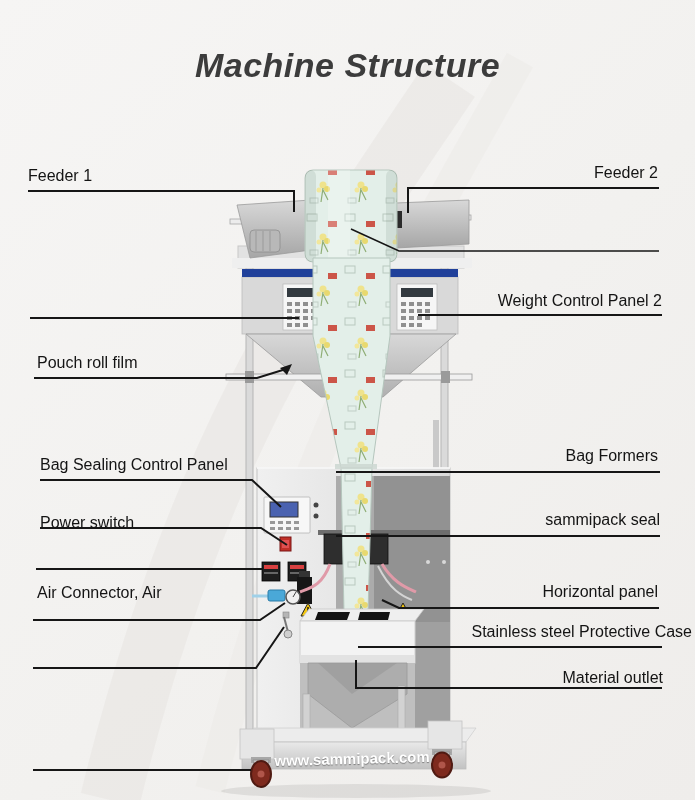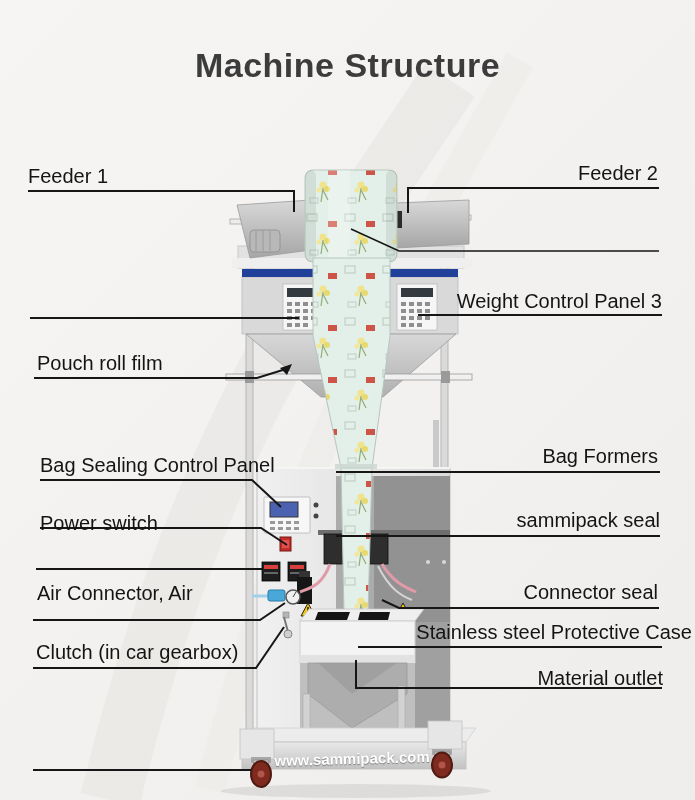--- a/index.html
+++ b/index.html
@@ -7,23 +7,24 @@
     position:relative;
     width:695px;height:800px;
     background:linear-gradient(135deg,#f6f5f4 0%,#f2f1ef 55%,#efedeb 100%);
     overflow:hidden;
     font-family:"Liberation Sans",sans-serif;
   }
   .title{
     position:absolute;left:0;top:46px;width:695px;margin:0;
     text-align:center;font-size:34px;font-weight:bold;color:#3c3c3c;
     letter-spacing:0.5px;
+    font-style:italic;
   }
   .lbl{
-    position:absolute;font-size:20px;color:#141414;white-space:nowrap;
+    position:absolute;font-size:16px;color:#141414;white-space:nowrap;
     line-height:18px;
   }
   .lbl.r{text-align:right;}
   .website{
     position:absolute;left:272px;top:750px;width:160px;text-align:center;
     color:#ffffff;font-weight:bold;font-size:15px;
     transform:rotate(-1.5deg);
     text-shadow:0 1px 1px rgba(60,60,60,0.55);
   }
   svg{position:absolute;left:0;top:0;}
@@ -299,24 +300,23 @@
 
   <h1 class="title">Machine Structure</h1>
 
   <div class="lbl" style="left:28px;top:167px">Feeder 1</div>
   <div class="lbl" style="left:37px;top:354px">Pouch roll film</div>
   <div class="lbl" style="left:40px;top:456px">Bag Sealing Control Panel</div>
   <div class="lbl" style="left:40px;top:514px">Power switch</div>
   <div class="lbl" style="left:37px;top:584px">
     <div>Air Connector, Air</div>
   </div>
-  <div class="lbl" style="left:36px;top:643px">Clutch (in car gearbox)</div>
 
   <div class="lbl r" style="right:37px;top:164px">Feeder 2</div>
-  <div class="lbl r" style="right:33px;top:292px">Weight Control Panel 3</div>
+  <div class="lbl r" style="right:33px;top:292px">Weight Control Panel 2</div>
   <div class="lbl r" style="right:37px;top:447px">Bag Formers</div>
   <div class="lbl r" style="right:35px;top:511px">sammipack seal</div>
-  <div class="lbl r" style="right:37px;top:583px">Connector seal</div>
+  <div class="lbl r" style="right:37px;top:583px">Horizontal panel</div>
   <div class="lbl r" style="right:3px;top:623px">Stainless steel Protective Case</div>
   <div class="lbl r" style="right:32px;top:669px">Material outlet</div>
 
   <div class="website">www.sammipack.com</div>
 </div>
 
 </body></html>

